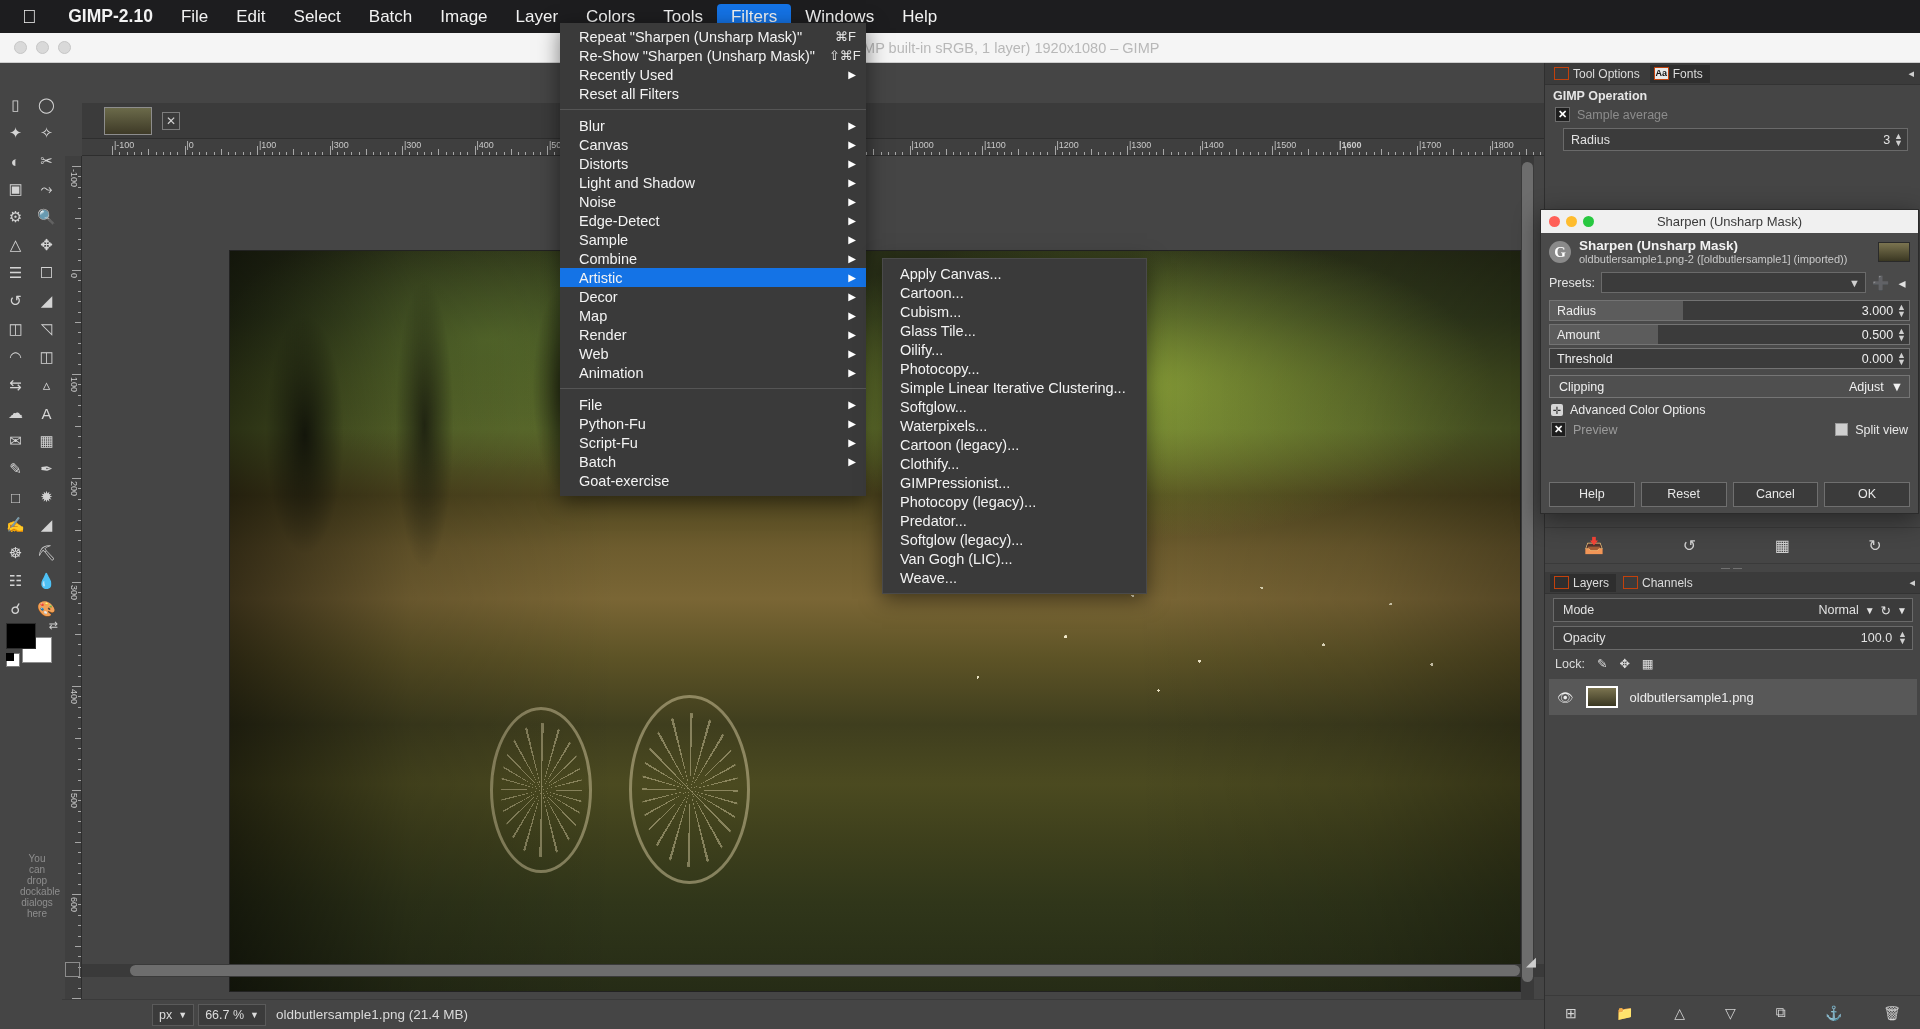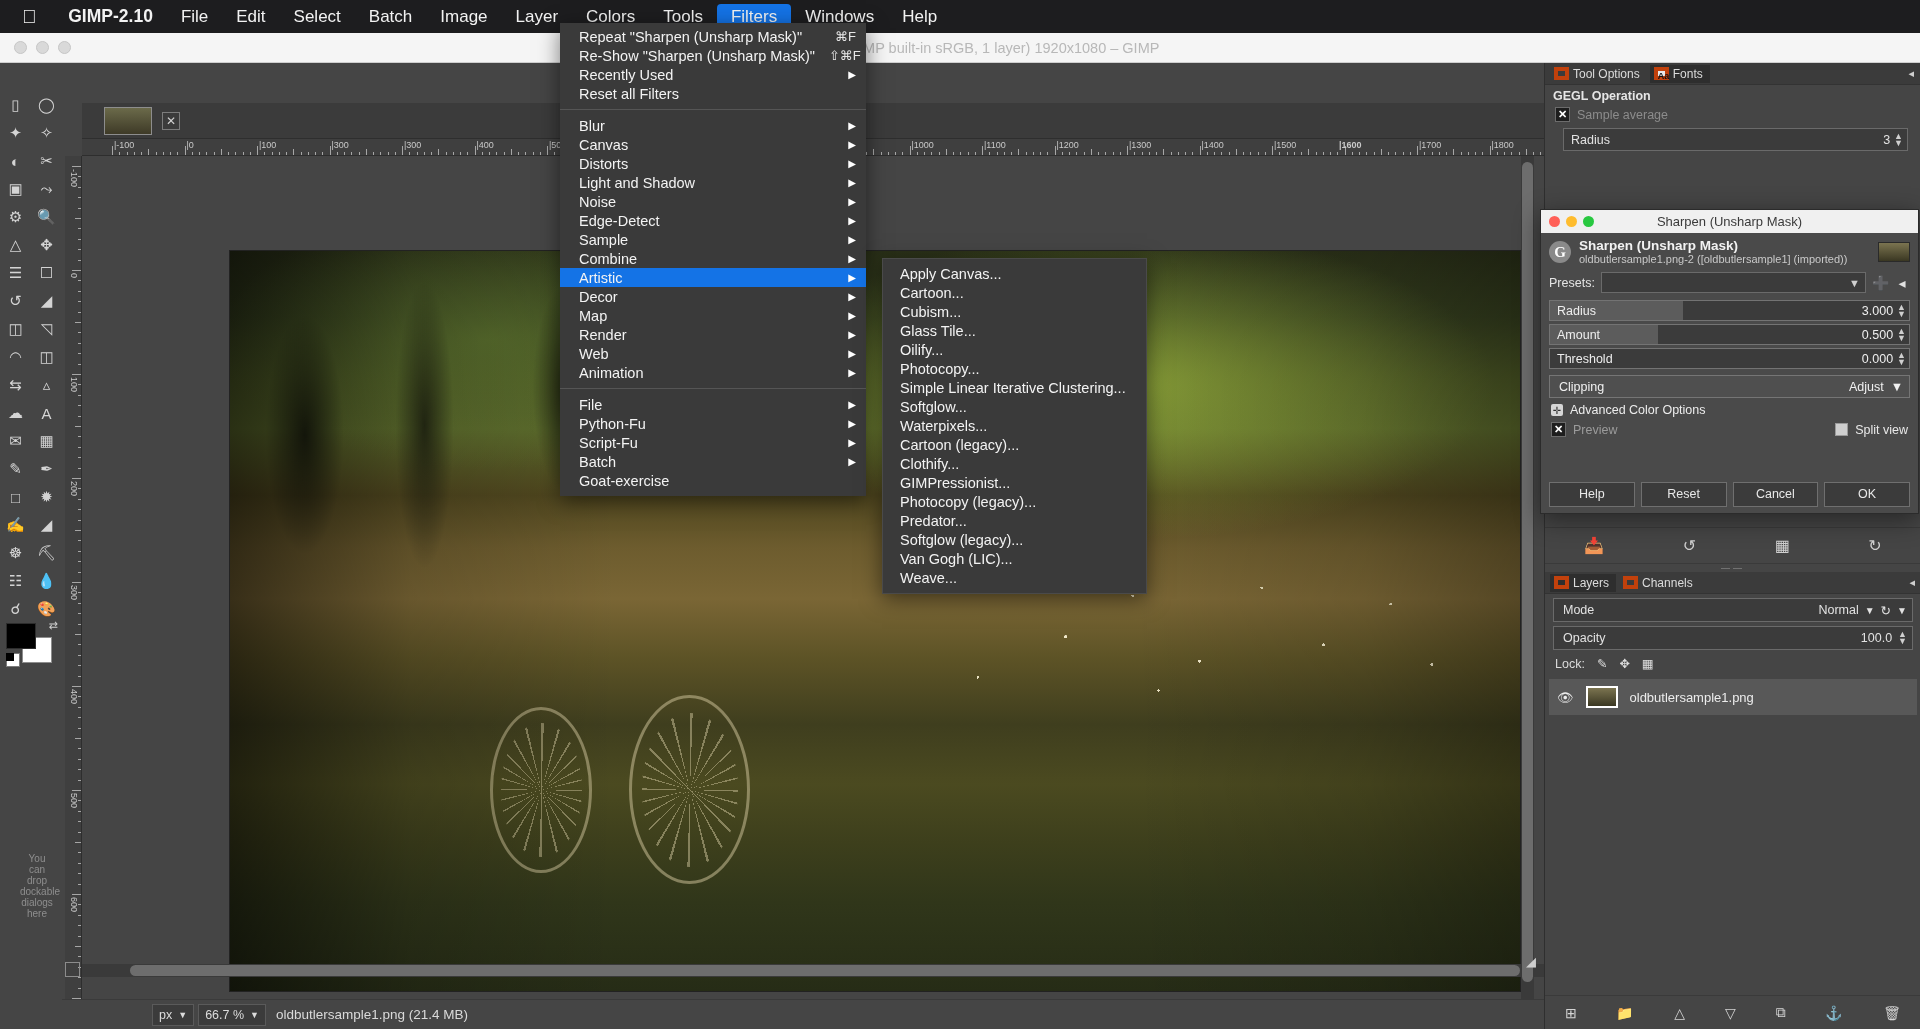--- a/index.html
+++ b/index.html
@@ -184,21 +184,21 @@
   }
   .docktabs{
     height:22px; background:#3b3b3b; display:flex; align-items:center;
     padding-left:5px; gap:3px; border-bottom:1px solid #333;
   }
   .dtab{
     display:flex; align-items:center; gap:4px; padding:2px 7px 2px 4px;
     color:#dcdcdc; font-size:12px;
   }
   .dtab.sel{ background:#2e2e2e; }
-  .dtab .gi{ width:15px;height:13px; border:4px solid #c2410c; display:inline-block;}
+  .dtab .gi{ width:15px;height:13px; border:1px solid #c2410c; display:inline-block;}
   .dtab .gi.fonts{ background:#e8e8e8; color:#111; font-size:9px; text-align:center; line-height:11px; font-weight:bold;}
   .dockmenu{ margin-left:auto; margin-right:6px; color:#cfcfcf; font-size:11px;}
 
   .secttitle{ color:#e6e6e6; font-size:12.5px; font-weight:bold; padding:4px 8px 2px;}
   .geglrow{ display:flex; align-items:center; gap:7px; padding:2px 10px;}
   .xbox{
     width:15px;height:15px;background:#1e1e1e;border:1px solid #6c6c6c;
     color:#fff; font-size:11px; display:flex;align-items:center;justify-content:center; font-weight:bold;
   }
   .geglrow .lbl{ color:#8c8c8c; font-size:12.5px;}
@@ -776,21 +776,21 @@
           <span class="gi"></span>
           <span>Tool Options</span>
         </div>
         <div class="dtab sel">
           <span class="gi fonts">Aa</span>
           <span>Fonts</span>
         </div>
         <div class="dockmenu">◂</div>
       </div>
 
-      <div class="secttitle">GEGL Operation</div>
+      <div class="secttitle">GIMP Operation</div>
       <div class="geglrow">
         <span class="xbox">✕</span>
         <span class="lbl">Sample average</span>
       </div>
       <div class="sliderrow">
         <span>Radius</span>
         <span class="val">3</span>
         <span class="spin">
             <span>▲</span>
             <span>▼</span>

